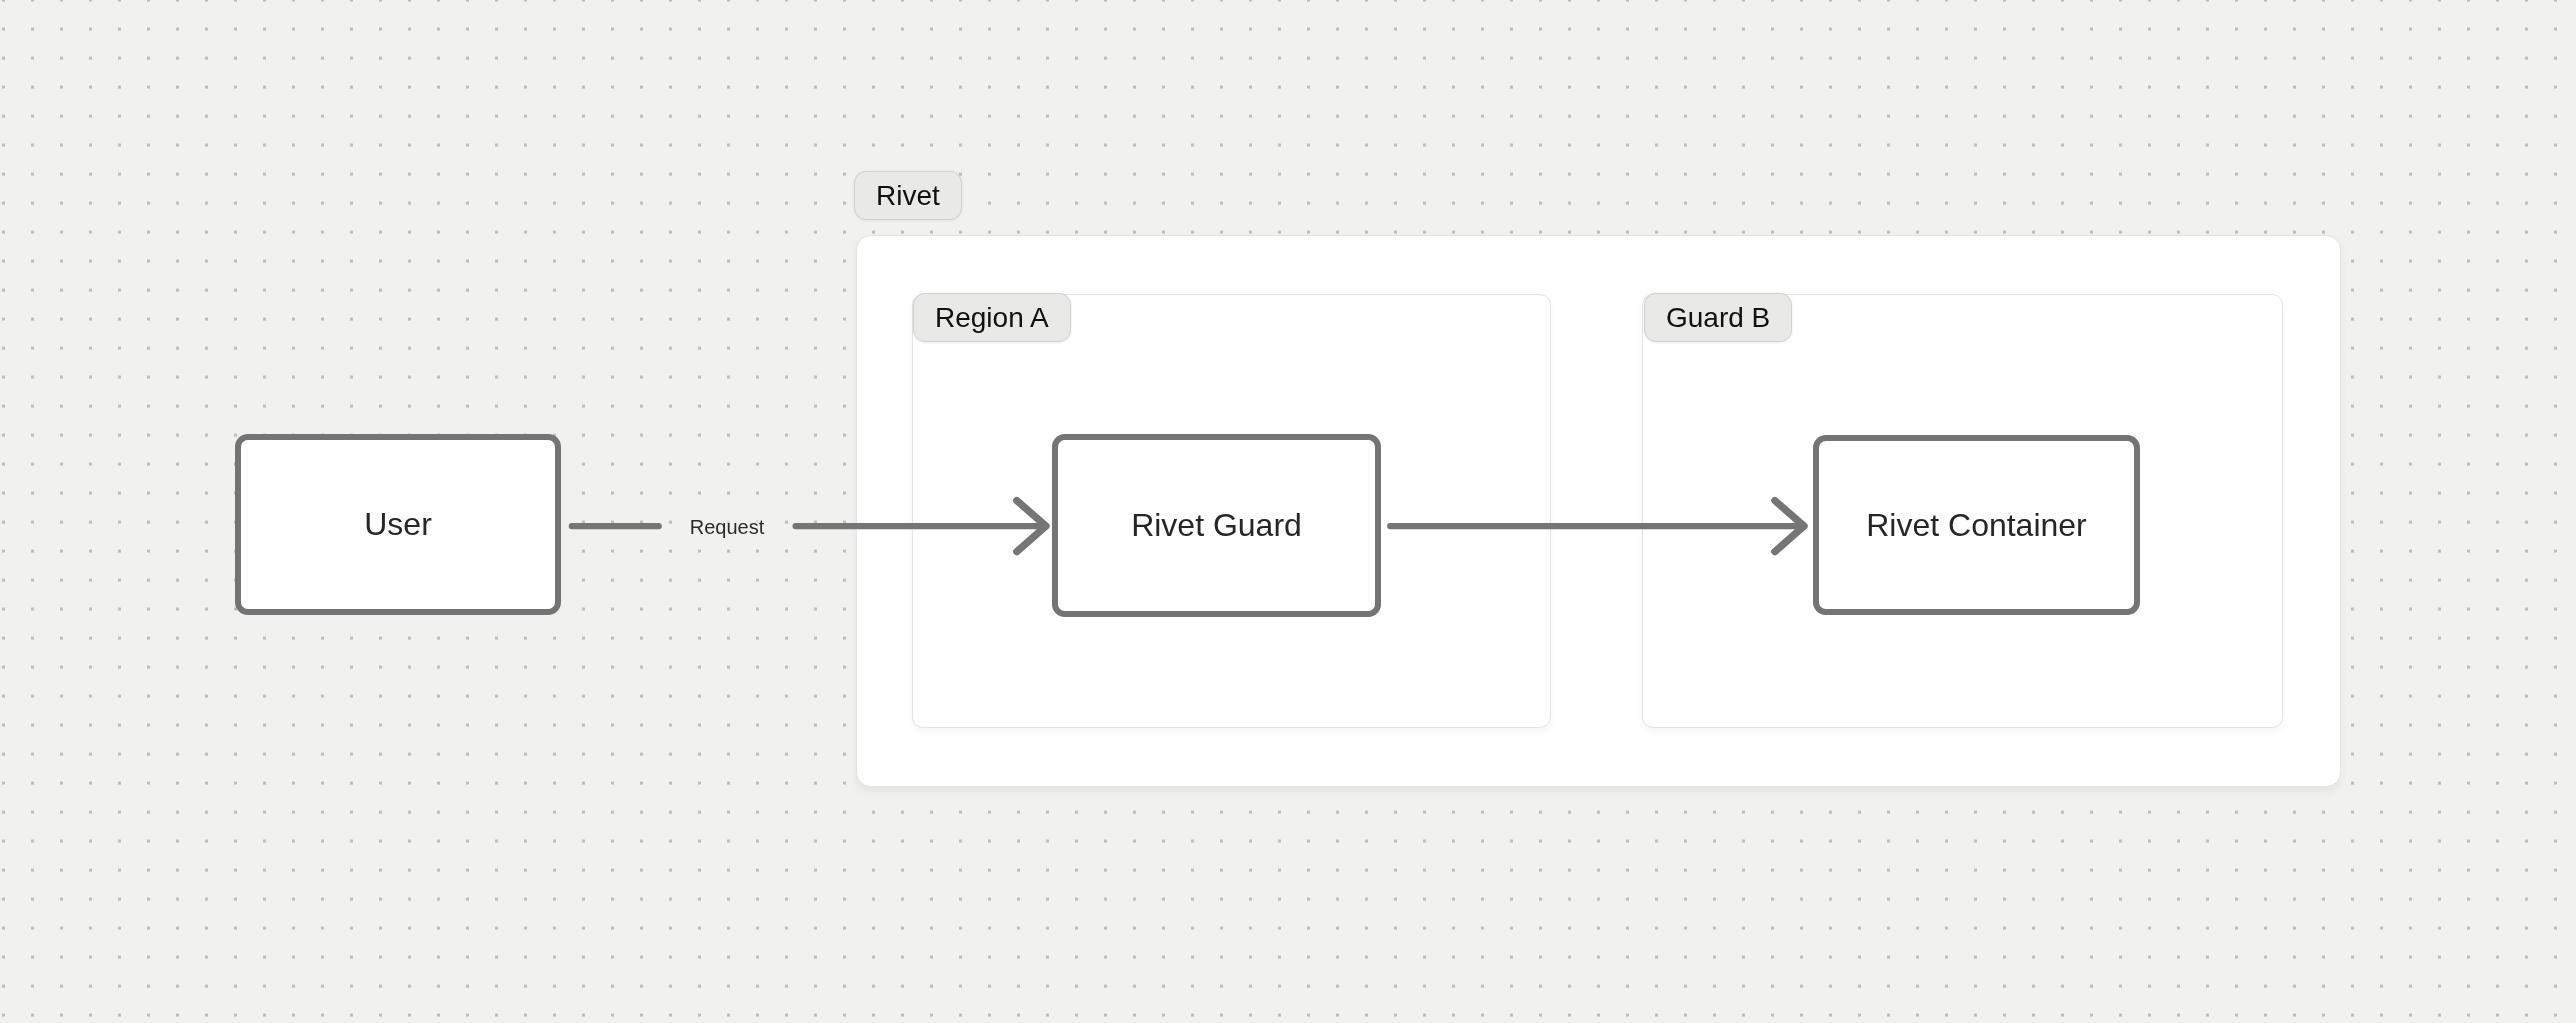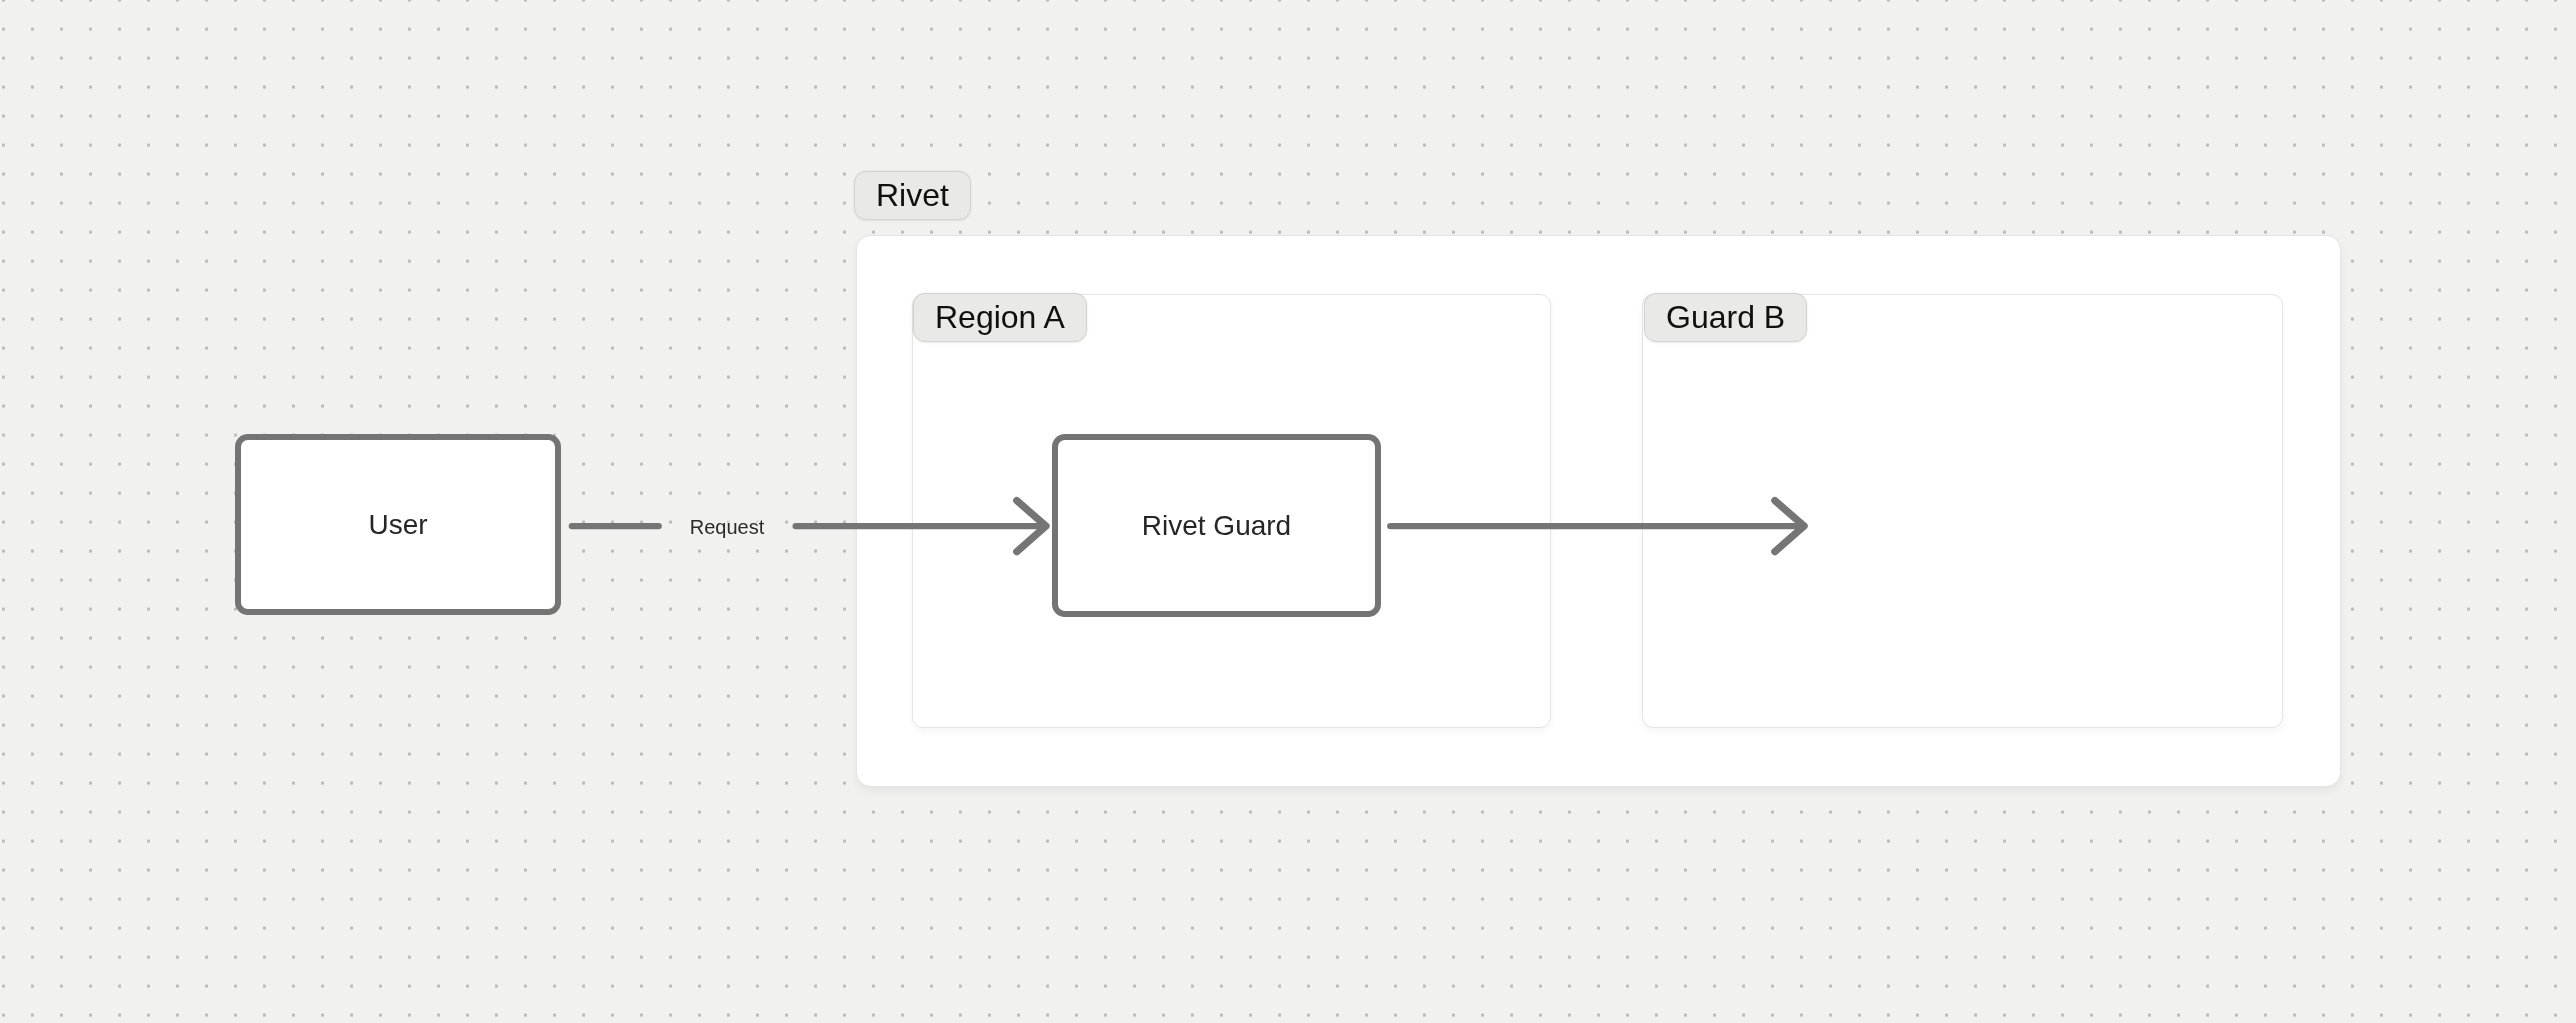--- a/index.html
+++ b/index.html
@@ -45,41 +45,41 @@
   .pill {
     position: absolute;
     height: 49px;
     display: inline-flex;
     align-items: center;
     padding: 0 21px;
     box-sizing: border-box;
     background: #e9e9e8;
     border: 1.8px solid #d1d1d0;
     border-radius: 12px;
-    font-size: 32px;
+    font-size: 28px;
     font-weight: 500;
     color: #101010;
     white-space: nowrap;
     box-shadow: 0 0.9px 2.7px rgba(0,0,0,0.07);
     z-index: 3;
   }
   .pill-rivet    { left: 854px;  top: 171px; }
   .pill-region-a { left: 913px; top: 293px; }
   .pill-region-b { left: 1644px; top: 293px; }
   
   .node {
     position: absolute;
     background: #ffffff;
     border: 6.4px solid #747474;
     border-radius: 12.8px;
     box-sizing: border-box;
     display: flex;
     align-items: center;
     justify-content: center;
-    font-size: 28px;
+    font-size: 32px;
     font-weight: 500;
     color: #262626;
     z-index: 2;
   }
   .node-user      { left: 235px;  top: 434px; width: 326px; height: 181px; }
   .node-guard     { left: 1052px; top: 434px; width: 329px; height: 183px; }
   .node-container { left: 1813px; top: 435px; width: 327px; height: 180px; }
   
   .edges {
     position: absolute;
@@ -130,20 +130,23 @@
   <div class="pill pill-region-b">Guard B</div>
 
   <div class="node node-user">
     <span>User</span>
   </div>
 
   <div class="node node-guard">
     <span>Rivet Guard</span>
   </div>
 
+  <div class="node node-container">
+    <span>Rivet Container</span>
+  </div>
 
   <svg class="edges" viewBox="0 0 2820 1120" xmlns="http://www.w3.org/2000/svg">
 
     <path class="edge-line" d="M626 576 H721"></path>
     <path class="edge-line" d="M871 576 H1138"></path>
     <polyline class="edge-head" points="1113,548 1145,576 1113,604"></polyline>
 
     <path class="edge-line" d="M1522 576 H1968"></path>
     <polyline class="edge-head" points="1943,548 1975,576 1943,604"></polyline>
   </svg>

